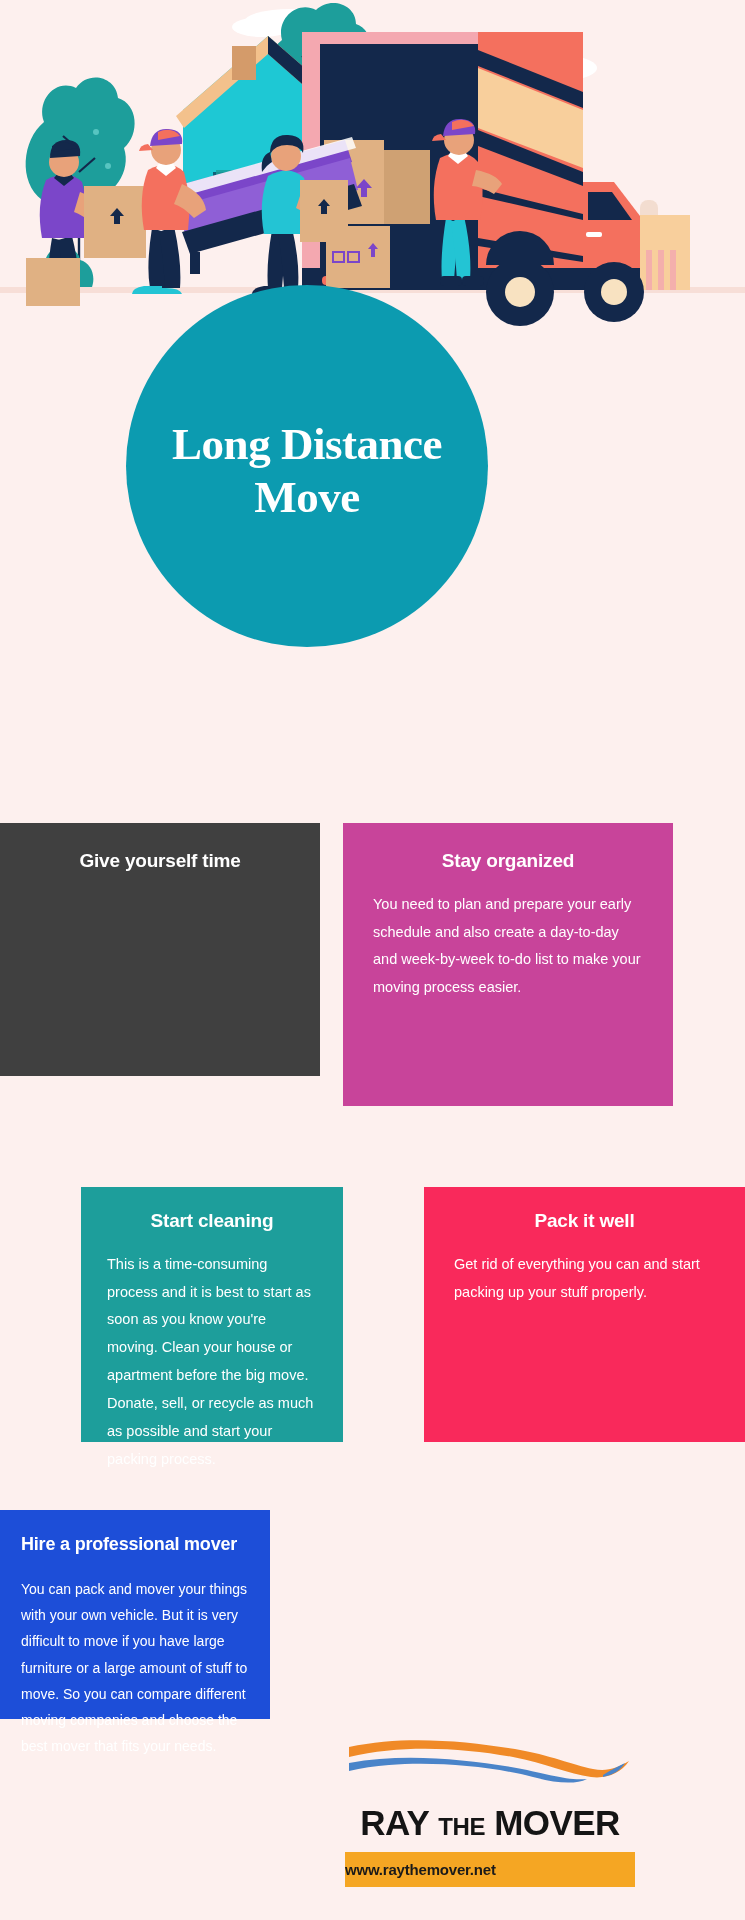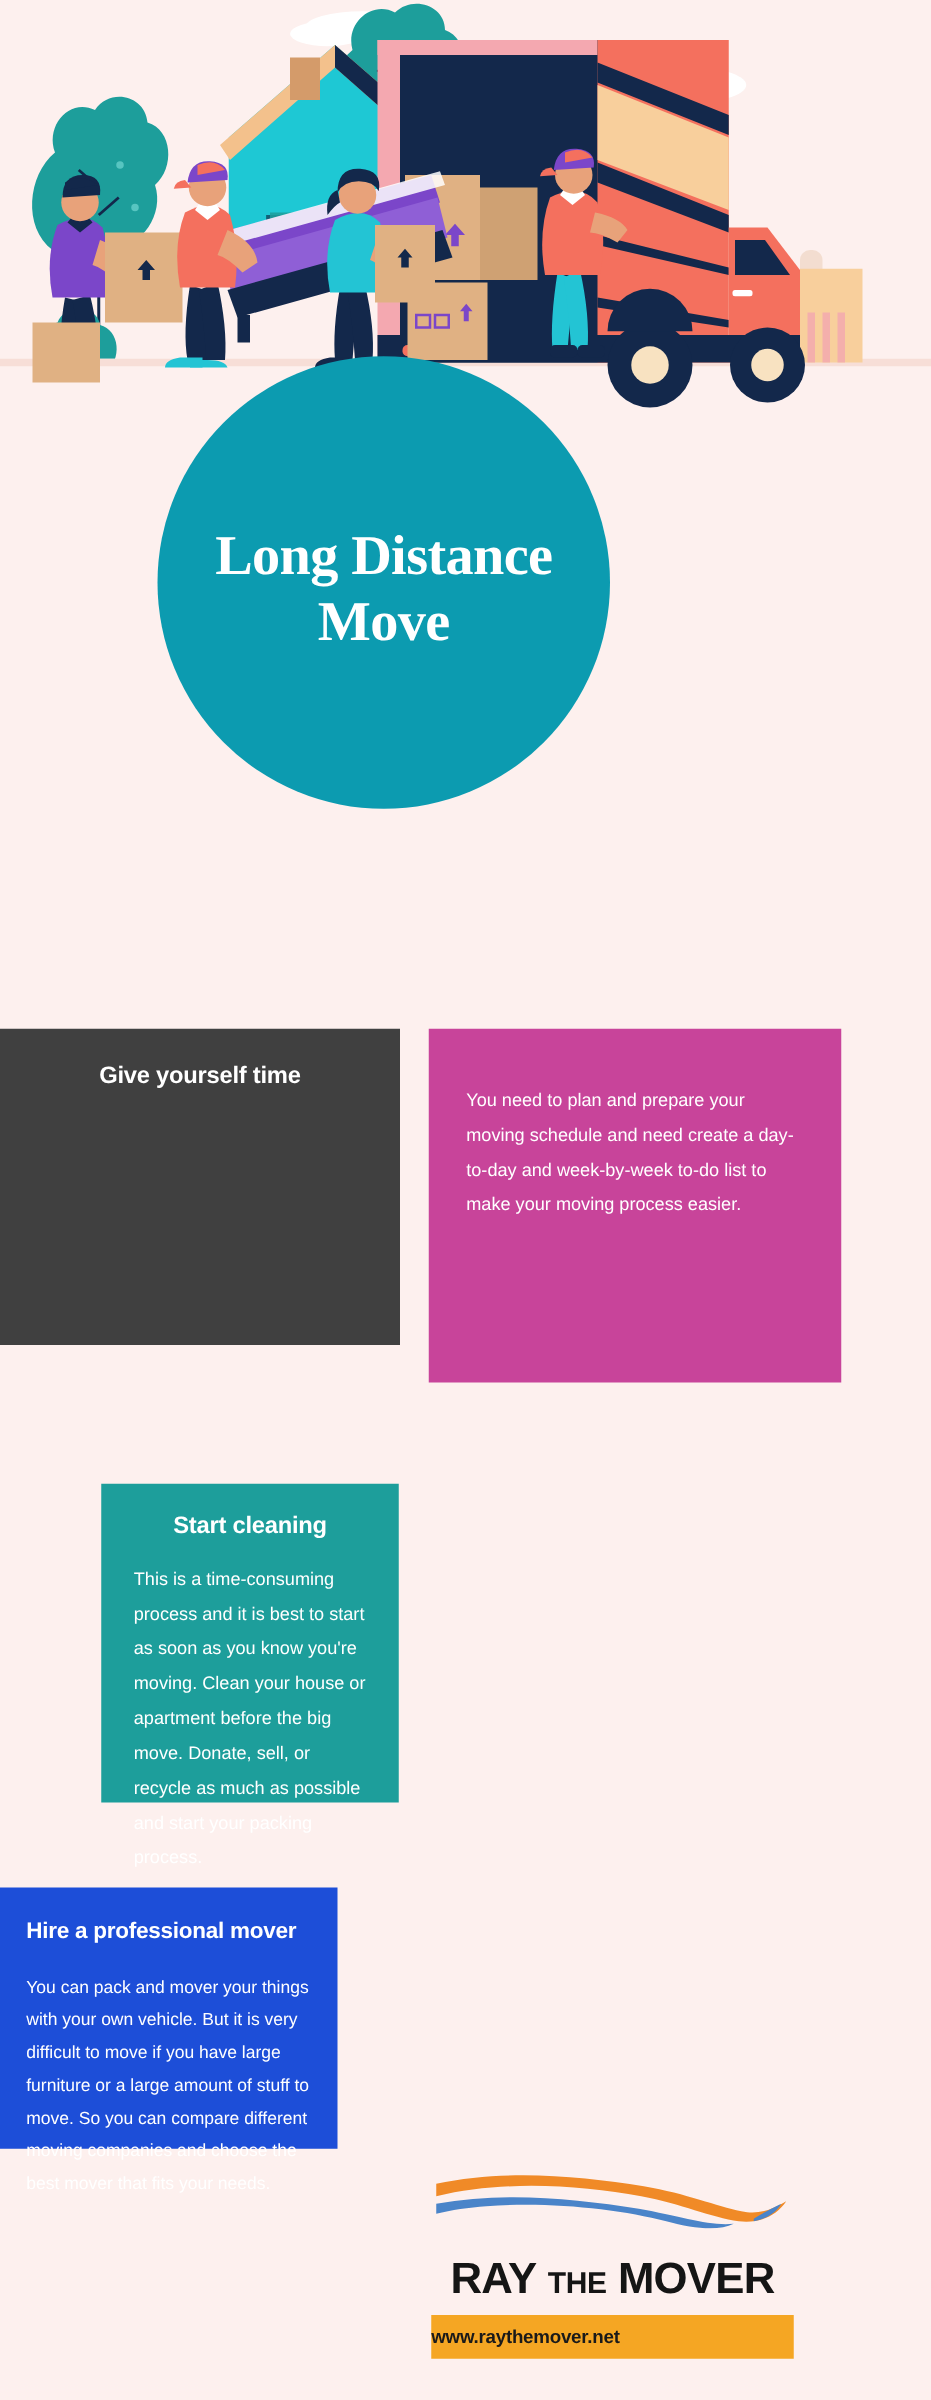--- a/index.html
+++ b/index.html
@@ -40,21 +40,21 @@
   .card h3{
     font-size:19px; font-weight:bold; text-align:center;
     letter-spacing:-.2px; line-height:1.2;
   }
   .card p{
     font-size:14.5px; line-height:1.92; font-weight:400;
   }
 
   #card-time      { left:0px;   top:823px;  width:320px; height:253px; background:#404040; padding:27px 29px 0 29px; }
   #card-organized { left:343px; top:823px;  width:330px; height:283px; background:#c8449a; padding:27px 30px 0 30px; }
-  #card-cleaning  { left:81px;  top:1187px; width:238px; height:255px; background:#1d9e9b; padding:23px 26px 0 26px; }
+  #card-cleaning  { left:81px;  top:1187px; width:262px; height:255px; background:#1d9e9b; padding:23px 26px 0 26px; }
   #card-pack      { left:424px; top:1187px; width:321px; height:255px; background:#f9295b; padding:23px 30px 0 30px; }
   #card-hire      { left:0px;   top:1510px; width:270px; height:209px; background:#1d4ed8; padding:24px 21px 0 21px; }
 
   #card-time p, #card-organized p { margin-top:18px; }
   #card-cleaning p, #card-pack p  { margin-top:18px; }
   #card-hire h3   { text-align:left; font-size:18px; }
   #card-hire p    { margin-top:20px; font-size:14px; line-height:1.88; }
 
   
   .logo-block{ position:absolute; left:345px; top:1735px; width:290px; }
@@ -239,28 +239,33 @@
       <span>Long Distance</span><br>
       <span>Move</span>
     </div>
   </div>
 
   <div class="card" id="card-time">
     <h3>Give yourself time</h3>
   </div>
 
   <div class="card" id="card-organized">
-    <p>You need to plan and prepare your moving schedule and need create a day-to-day and week-by-week to-do list to make your moving process easier.</p>
+    <h3>Stay organized</h3>
+    <p>You need to plan and prepare your early schedule and also create a day-to-day and week-by-week to-do list to make your moving process easier.</p>
   </div>
 
   <div class="card" id="card-cleaning">
     <h3>Start cleaning</h3>
     <p>This is a time-consuming process and it is best to start as soon as you know you're moving. Clean your house or apartment before the big move. Donate, sell, or recycle as much as possible and start your packing process.</p>
   </div>
 
+  <div class="card" id="card-pack">
+    <h3>Pack it well</h3>
+    <p>Get rid of everything you can and start packing up your stuff properly.</p>
+  </div>
 
   <div class="card" id="card-hire">
     <h3>Hire a professional mover</h3>
     <p>You can pack and mover your things with your own vehicle. But it is very difficult to move if you have large furniture or a large amount of stuff to move. So you can compare different moving companies and choose the best mover that fits your needs.</p>
   </div>
 
   <div class="logo-block">
     <svg class="logo-swoosh" viewBox="0 0 290 48" xmlns="http://www.w3.org/2000/svg">
       <path d="M4 12 C60 0 120 6 170 14 C205 20 228 30 248 34 C262 37 272 33 284 26 C276 38 262 44 246 42 C224 39 200 28 168 22 C118 13 58 9 4 22 Z" fill="#f08a27"></path>
       <path d="M4 28 C58 18 116 24 166 32 C200 38 222 46 242 44 C230 50 210 48 188 42 C150 32 92 26 44 30 C30 31 16 33 4 36 Z" fill="#4a84c9"></path>

